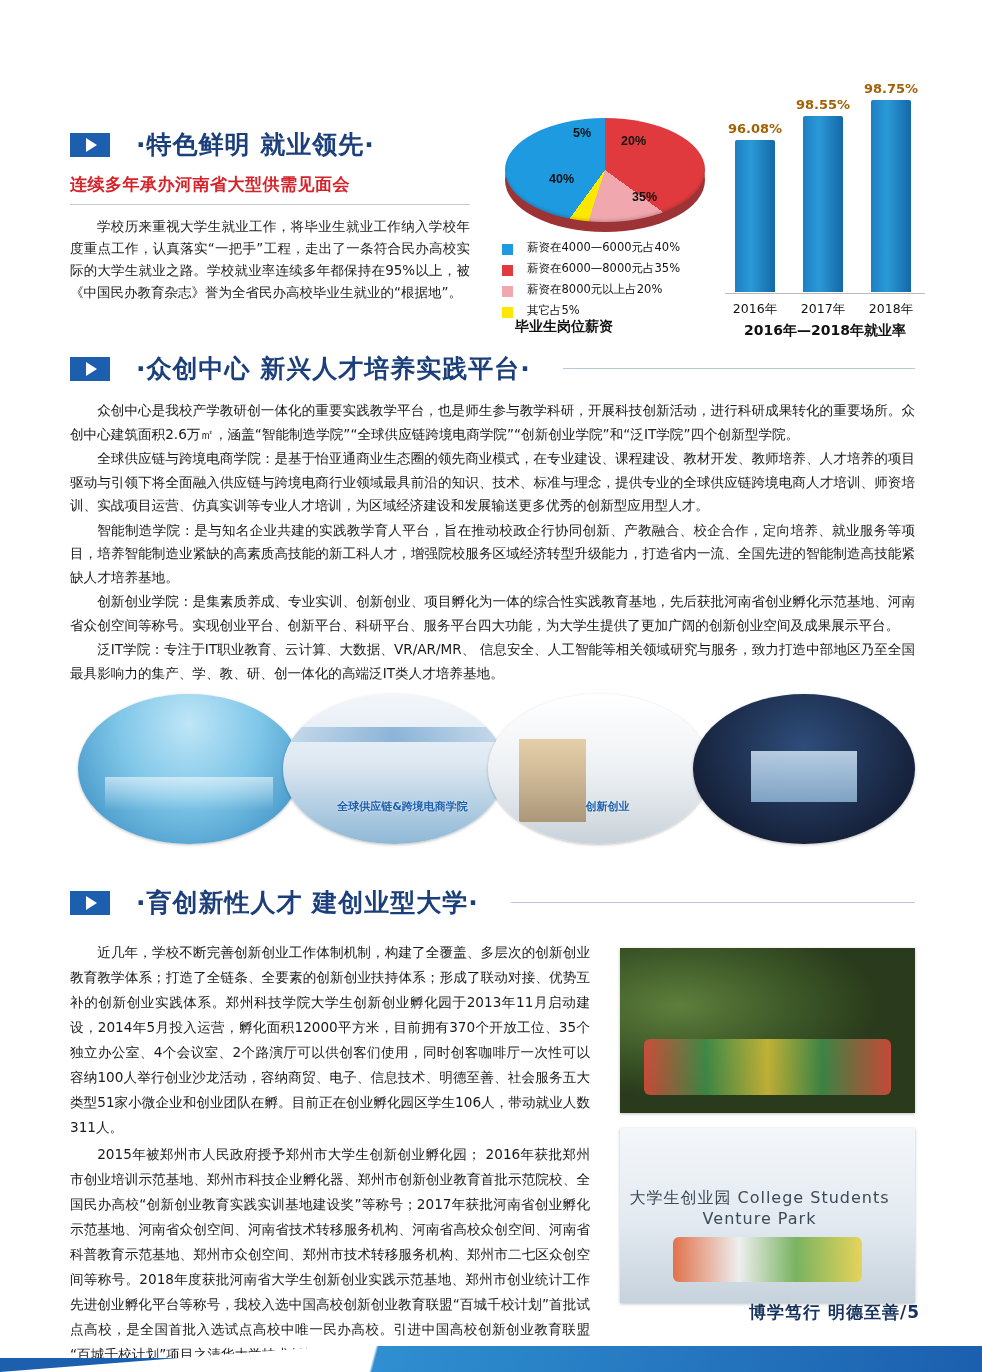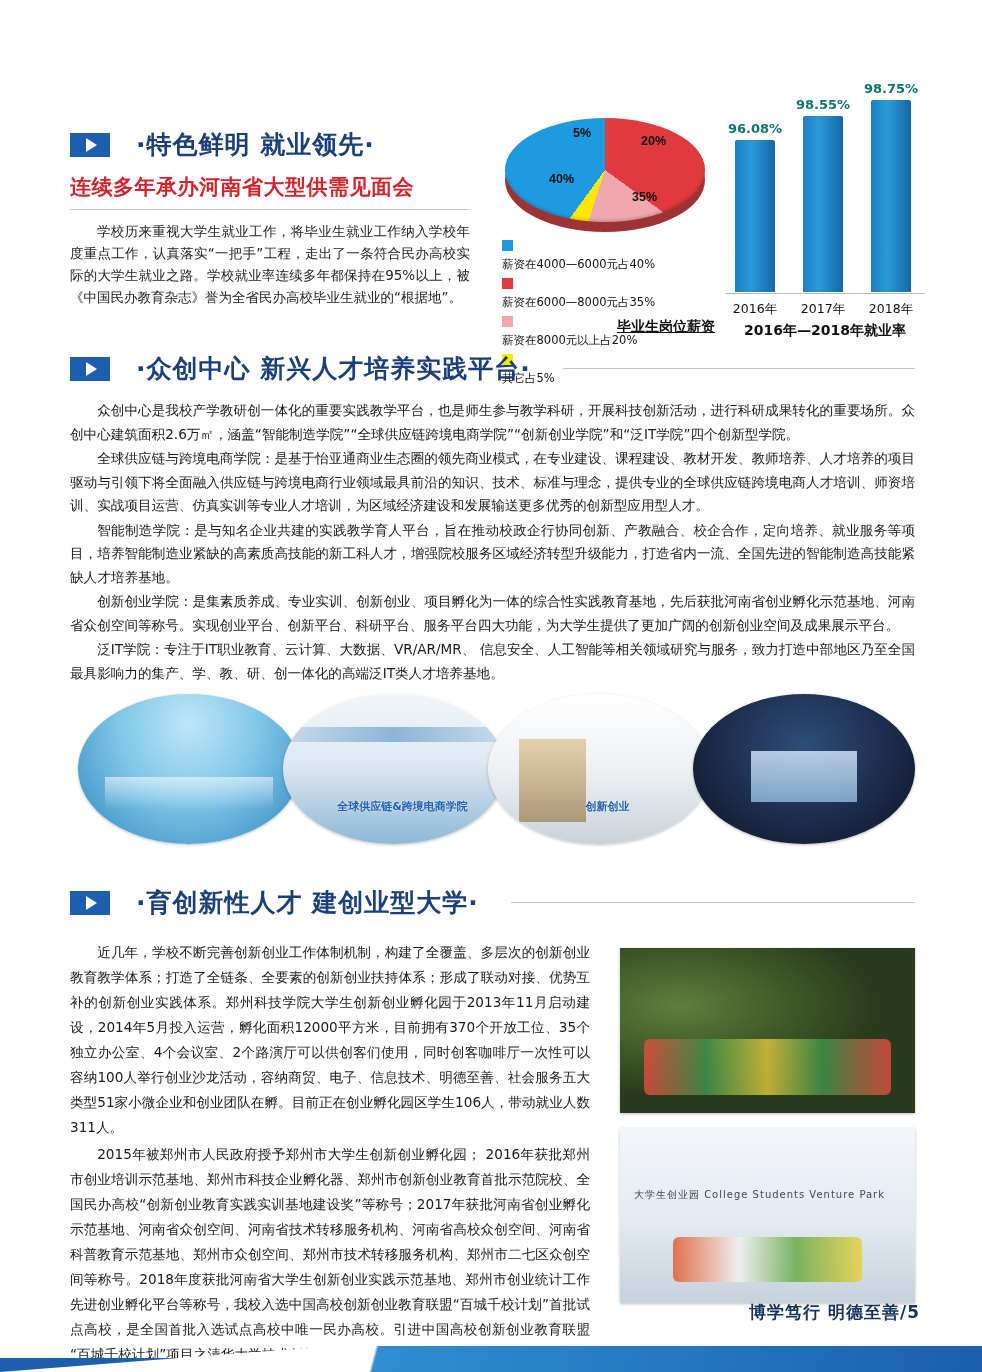--- a/index.html
+++ b/index.html
@@ -23,21 +23,21 @@
   }
   .sec-title{
     font-family:"DejaVu Sans","Liberation Sans",sans-serif;
     font-size:25px;font-weight:bold;color:#1b3f7a;letter-spacing:1px;white-space:nowrap;
   }
   .sec-rule{flex:1 1 auto;height:1px;background:#b9c7da;margin-left:6px;}
 
   
   #sec1{position:absolute;left:70px;top:128px;width:400px;}
   #sec1-sub{
-    color:#d4232a;font-size:21px;font-weight:bold;margin-top:12px;letter-spacing:.5px;
+    color:#d4232a;font-size:17px;font-weight:bold;margin-top:12px;letter-spacing:.5px;
     font-family:"DejaVu Sans","Liberation Sans",sans-serif;
   }
   #sec1-rule{width:400px;height:1px;background:#c8c8c8;margin-top:8px;}
   #sec1-body{
     margin-top:10px;width:400px;font-size:13.5px;line-height:22px;text-align:justify;
     text-indent:2em;color:#222;
     font-family:"DejaVu Sans","Liberation Sans",sans-serif;
   }
 
   
@@ -51,41 +51,40 @@
     background:
       conic-gradient(from 0deg,
         #e03a3e 0deg 126deg,
         #f0a8ae 126deg 198deg,
         #ffe800 198deg 216deg,
         #1e9ae0 216deg 360deg);
     box-shadow:inset 0 -2px 3px rgba(0,0,0,.15);
   }
   .pie-lbl{position:absolute;font-size:12.5px;font-weight:bold;color:#111;}
   #pie-l-35{left:135px;top:80px;}
-  #pie-l-20{left:144px;top:24px;}
+  #pie-l-20{left:124px;top:24px;}
   #pie-l-5{left:76px;top:16px;}
   #pie-l-40{left:52px;top:62px;}
 
   #pie-legend{position:absolute;left:5px;top:130px;width:220px;}
-  .lg-row{display:flex;align-items:flex-start;gap:6px;margin-bottom:6px;flex-direction:column;}
+  .lg-row{display:flex;align-items:flex-end;gap:14px;margin-bottom:6px;}
   .lg-sw{width:11px;height:11px;flex:0 0 auto;}
   .lg-tx{font-size:11.5px;color:#111;font-family:"DejaVu Sans","Liberation Sans",sans-serif;}
   #pie-caption{
-    position:absolute;left:18px;top:208px;width:200px;text-align:right;
+    position:absolute;left:18px;top:208px;width:200px;text-align:left;
     font-size:14px;font-weight:bold;color:#111;
     font-family:"DejaVu Sans","Liberation Sans",sans-serif;
-    text-decoration:underline;
   }
 
   
   #bar-wrap{position:absolute;left:725px;top:90px;width:200px;height:250px;}
   .bar-col{position:absolute;bottom:48px;width:40px;}
   .bar-val{
     position:absolute;width:72px;text-align:center;left:-16px;
-    font-size:13px;font-weight:bold;color:#0f766e;
+    font-size:13px;font-weight:bold;color:#a16207;
     font-family:"DejaVu Sans","Liberation Sans",sans-serif;
   }
   .bar-rect{
     position:absolute;bottom:0;left:0;width:40px;
     background:linear-gradient(to right,#1e7fc4 0%,#2a9ad6 40%,#1567a8 100%);
     border-radius:2px 2px 0 0;
   }
   .bar-lbl{
     position:absolute;bottom:-26px;left:-14px;width:68px;text-align:center;
     font-size:12.5px;color:#111;font-family:"DejaVu Sans","Liberation Sans",sans-serif;
@@ -164,21 +163,21 @@
     position:absolute;left:620px;top:1128px;width:295px;height:175px;
     background:linear-gradient(to bottom,#f4f7fa 0%,#e2e9f0 55%,#c6d2dc 100%);
     box-shadow:0 1px 3px rgba(0,0,0,.25);overflow:hidden;
   }
   #photo-r2:after{
     content:"";position:absolute;left:18%;top:62%;width:64%;height:26%;
     background:linear-gradient(to right,#e2663a 0%,#f0f0f0 35%,#6fae52 65%,#e8d24a 100%);
     opacity:.9;border-radius:6px;
   }
   .photo-txt{
-    position:absolute;left:0;right:16px;top:34%;text-align:center;font-size:10px;
+    position:absolute;left:0;right:16px;top:34%;text-align:center;font-size:16px;
     color:#3c4a57;font-family:"DejaVu Sans","Liberation Sans",sans-serif;letter-spacing:1px;
   }
 
   
   #footer-text{
     position:absolute;right:62px;bottom:48px;
     font-size:17px;font-weight:bold;color:#16325c;letter-spacing:1px;
     font-family:"DejaVu Sans","Liberation Sans",sans-serif;
   }
   #footer-bar{position:absolute;left:0;right:0;bottom:0;height:26px;}

